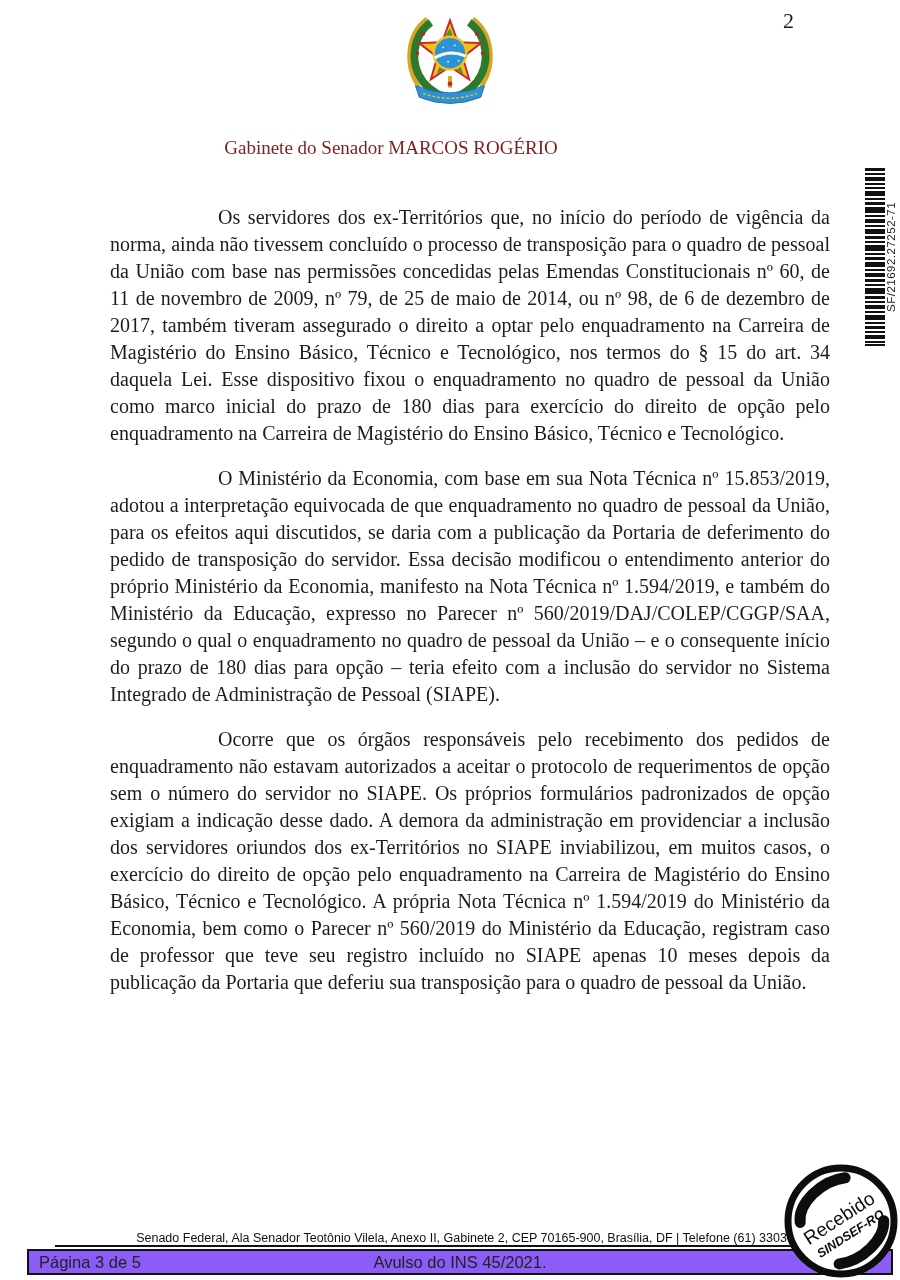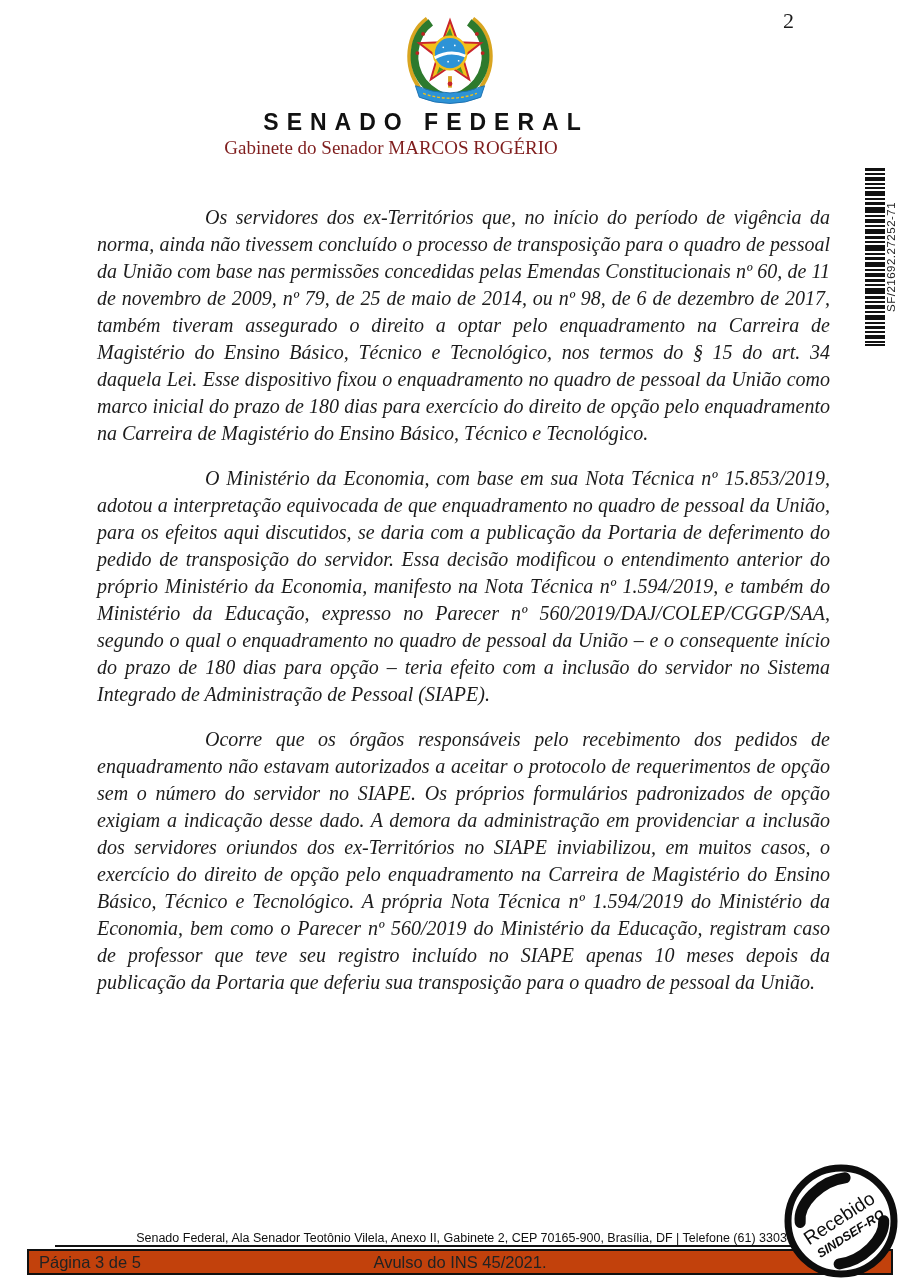--- a/index.html
+++ b/index.html
@@ -18,40 +18,40 @@
     font-size:23px;letter-spacing:8px;white-space:nowrap;color:#111;
   }
   .header-subtitle{
     position:absolute;top:137px;left:391px;transform:translateX(-50%);
     font-size:19px;white-space:nowrap;color:#7f1d1d;
   }
   .body-text{
     position:absolute;left:97px;top:204px;width:733px;
     font-size:20px;line-height:27px;text-align:justify;
   }
-  .body-text p{margin:0 0 18px 0;text-indent:108px;font-style:italic;}
+  .body-text p{margin:0 0 18px 13px;text-indent:108px;}
   .barcode-wrap{position:absolute;left:865px;top:168px;width:20px;height:178px;}
   .barcode-label{
     position:absolute;left:883px;top:168px;height:178px;width:16px;
     display:flex;align-items:center;justify-content:center;
     writing-mode:vertical-rl;transform:rotate(180deg);
     font-family:"Liberation Sans",sans-serif;font-size:11.5px;
     letter-spacing:0.5px;color:#222;white-space:nowrap;
   }
   .footer-address{
     position:absolute;left:55px;width:845px;top:1231px;text-align:center;
     font-family:"Liberation Sans",sans-serif;font-size:12.5px;color:#111;
     white-space:nowrap;
   }
   .footer-divider{
     position:absolute;left:55px;top:1245px;width:800px;height:2px;background:#111;
   }
   .footer-bar{
     position:absolute;left:27px;top:1249px;width:862px;height:22px;
-    border:2px solid #111;background:#c2410c;
+    border:2px solid #111;background:#8b5cf6;
     font-family:"Liberation Sans",sans-serif;font-size:16.5px;color:#222;
   }
   .footer-bar .page-indicator{
     position:absolute;left:10px;top:0;line-height:22px;
   }
   .footer-bar .issue-label{
     position:absolute;left:0;right:0;top:0;text-align:center;line-height:22px;
   }
   .stamp{position:absolute;left:780px;top:1160px;width:122px;height:122px;z-index:5;}
 </style>
@@ -88,21 +88,20 @@
 
     <circle cx="50" cy="50" r="17" fill="#2d93d6" stroke="#f2c019" stroke-width="2.5"></circle>
     <path d="M34,55 Q50,46 66,53" stroke="#ffffff" stroke-width="3" fill="none"></path>
     <circle cx="43" cy="44" r="0.9" fill="#fff"></circle>
       <circle cx="55" cy="42" r="0.9" fill="#fff"></circle>
     <circle cx="48" cy="59" r="0.9" fill="#fff"></circle>
       <circle cx="59" cy="58" r="0.9" fill="#fff"></circle>
     <circle cx="40" cy="52" r="0.9" fill="#fff"></circle>
   </svg>
 
-  <div class="header-title">SENADO FEDERAL</div>
   <div class="header-subtitle">Gabinete do Senador MARCOS ROGÉRIO</div>
 
   <div class="body-text">
     <p>Os servidores dos ex-Territórios que, no início do período de vigência da norma, ainda não tivessem concluído o processo de transposição para o quadro de pessoal da União com base nas permissões concedidas pelas Emendas Constitucionais nº 60, de 11 de novembro de 2009, nº 79, de 25 de maio de 2014, ou nº 98, de 6 de dezembro de 2017, também tiveram assegurado o direito a optar pelo enquadramento na Carreira de Magistério do Ensino Básico, Técnico e Tecnológico, nos termos do § 15 do art. 34 daquela Lei. Esse dispositivo fixou o enquadramento no quadro de pessoal da União como marco inicial do prazo de 180 dias para exercício do direito de opção pelo enquadramento na Carreira de Magistério do Ensino Básico, Técnico e Tecnológico.</p>
     <p>O Ministério da Economia, com base em sua Nota Técnica nº 15.853/2019, adotou a interpretação equivocada de que enquadramento no quadro de pessoal da União, para os efeitos aqui discutidos, se daria com a publicação da Portaria de deferimento do pedido de transposição do servidor. Essa decisão modificou o entendimento anterior do próprio Ministério da Economia, manifesto na Nota Técnica nº 1.594/2019, e também do Ministério da Educação, expresso no Parecer nº 560/2019/DAJ/COLEP/CGGP/SAA, segundo o qual o enquadramento no quadro de pessoal da União – e o consequente início do prazo de 180 dias para opção – teria efeito com a inclusão do servidor no Sistema Integrado de Administração de Pessoal (SIAPE).</p>
     <p>Ocorre que os órgãos responsáveis pelo recebimento dos pedidos de enquadramento não estavam autorizados a aceitar o protocolo de requerimentos de opção sem o número do servidor no SIAPE. Os próprios formulários padronizados de opção exigiam a indicação desse dado. A demora da administração em providenciar a inclusão dos servidores oriundos dos ex-Territórios no SIAPE inviabilizou, em muitos casos, o exercício do direito de opção pelo enquadramento na Carreira de Magistério do Ensino Básico, Técnico e Tecnológico. A própria Nota Técnica nº 1.594/2019 do Ministério da Economia, bem como o Parecer nº 560/2019 do Ministério da Educação, registram caso de professor que teve seu registro incluído no SIAPE apenas 10 meses depois da publicação da Portaria que deferiu sua transposição para o quadro de pessoal da União.</p>
   </div>
 
   <svg class="barcode-wrap" viewBox="0 0 20 178" preserveAspectRatio="none" xmlns="http://www.w3.org/2000/svg">
     <g fill="#111">

